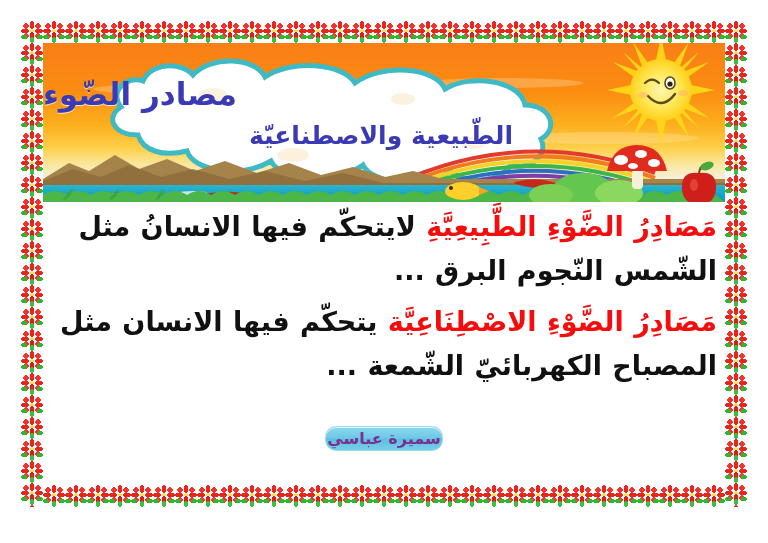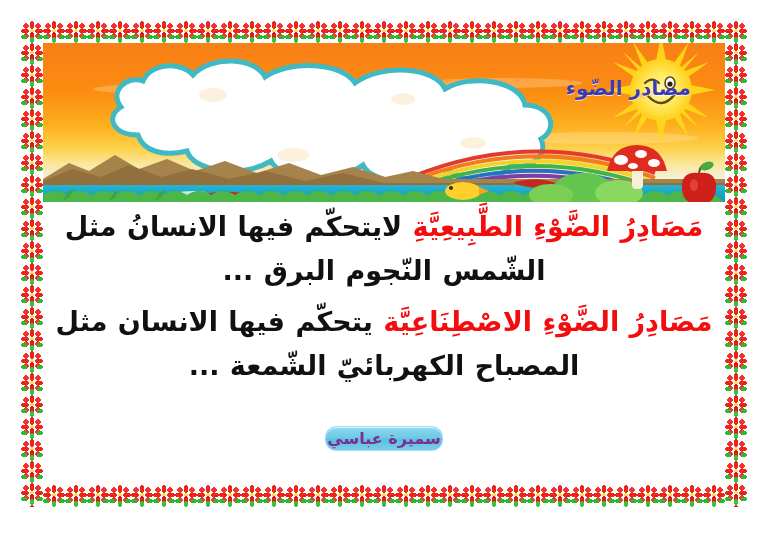--- a/index.html
+++ b/index.html
@@ -94,33 +94,33 @@
   }
   .banner-title .line {
     position: absolute;
     color: #3a3ab5;
     font-weight: bold;
     font-family: "DejaVu Sans", "Liberation Sans", sans-serif;
     letter-spacing: 2px;
     white-space: nowrap;
     text-shadow: 0 1px 0 rgba(255,255,255,.7);
   }
-  .banner-title .l1 { left: 0; right: 0; text-align: right; top: 33px;  font-size: 20px; padding-right: 34px; }
+  .banner-title .l1 { left: 0; right: 0; text-align: left; top: 33px;  font-size: 31px; padding-right: 34px; }
   .banner-title .l2 { left: 0; right: 0; text-align: center; top: 78px;  font-size: 25px; padding-right: 6px; }
 
   
   .content {
     position: absolute;
     left: 0;
     top: 162px;
     width: 682px;
     padding: 0 6px;
     box-sizing: border-box;
     direction: rtl;
-    text-align: center;
+    text-align: right;
   }
   .para {
     font-family: "DejaVu Sans", "Liberation Sans", sans-serif;
     font-weight: bold;
     font-size: 27px;
     line-height: 1.62;
     color: #111111;
     margin: 0 0 8px 0;
     padding: 0 2px;
     word-spacing: 1px;
@@ -317,20 +317,21 @@
 
           <g fill="#3fa63b">
             <path d="M 20,158 q 4,-10 10,-12 q -2,9 -10,12 Z"></path>
             <path d="M 66,158 q 4,-10 10,-12 q -2,9 -10,12 Z"></path>
             <path d="M 112,158 q 4,-10 10,-12 q -2,9 -10,12 Z"></path>
           </g>
         </svg>
 
         <div class="banner-title">
           <div class="line l1">مصادر الضّوء</div>
+          <div class="line l2">الطّبيعية  والاصطناعيّة</div>
         </div>
       </div>
 
       <div class="content">
 
         <p class="para p1">
           <span class="hl">مَصَادِرُ الضَّوْءِ الطَّبِيعِيَّةِ</span><span> لايتحكّم فيها الانسانُ مثل الشّمس النّجوم البرق ...</span>
         </p>
 
         <p class="para p2">

